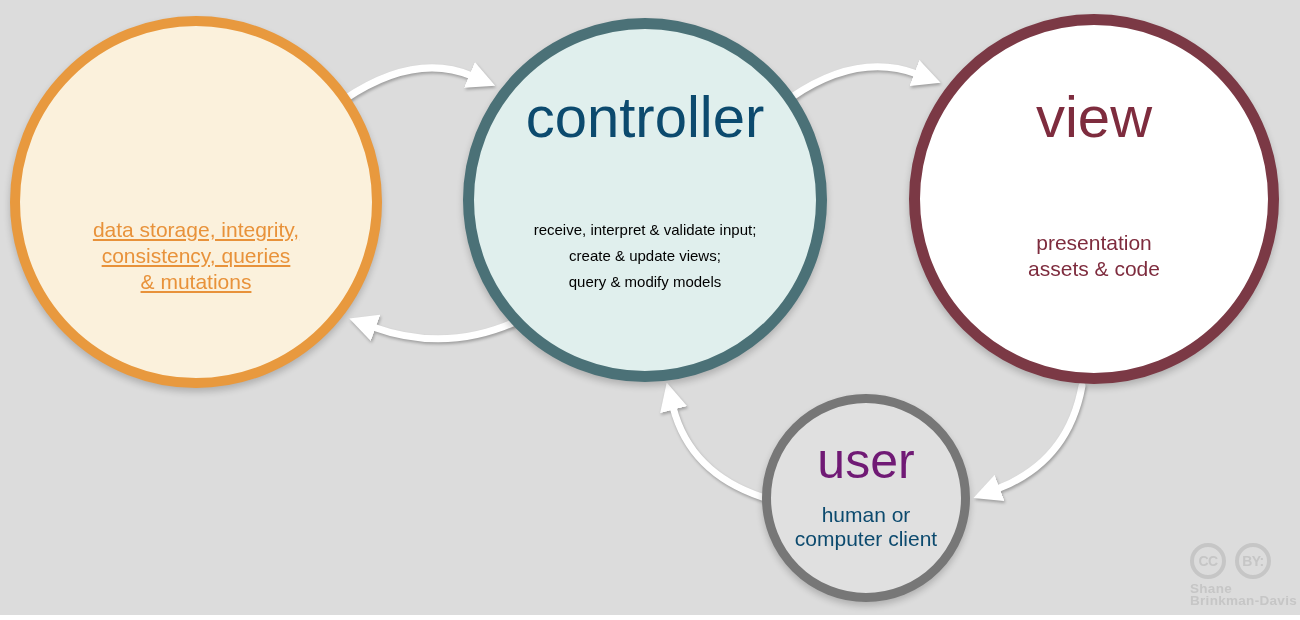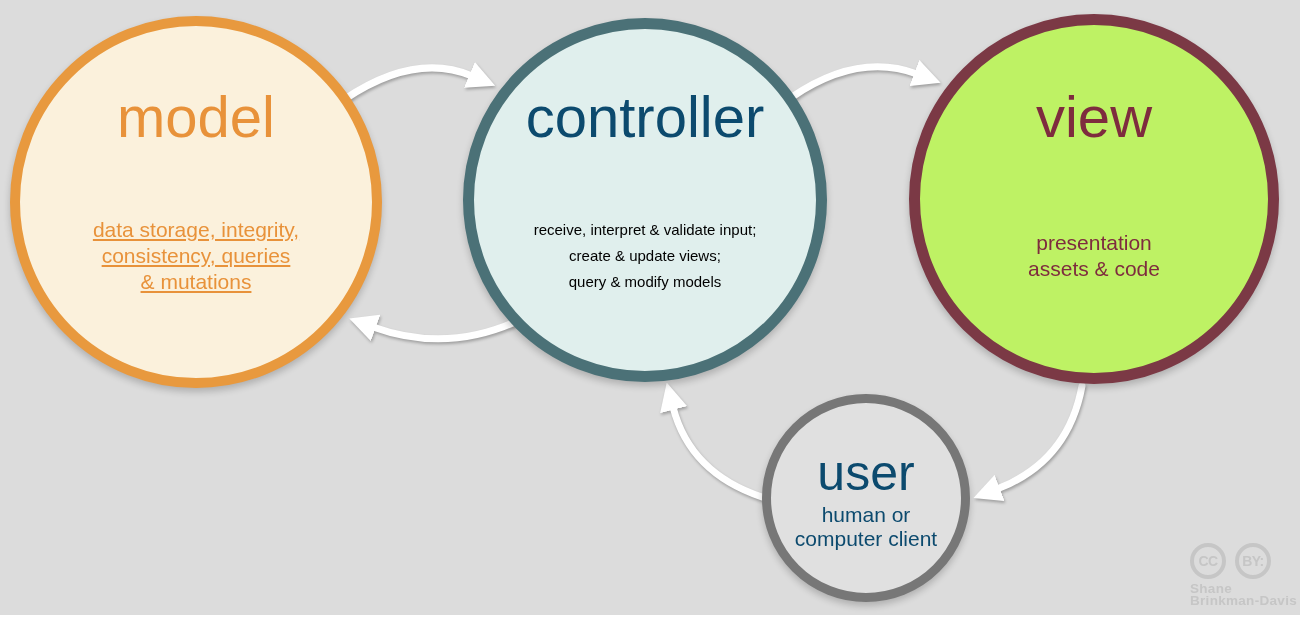--- a/index.html
+++ b/index.html
@@ -62,33 +62,33 @@
     width: 364px; height: 364px;
     background: #e0efed;
     border: 11px solid #4b7177;
   }
   .node-controller .node-title { top: 58px; font-size: 58px; line-height: 60px; color: #0c4a6e; }
   .node-controller .node-desc  { top: 188px; font-size: 15px; line-height: 26px; color: #000000; }
   
   .node-view {
     left: 909px; top: 14px;
     width: 370px; height: 370px;
-    background: #bef264;
+    background: #ffffff;
     border: 11px solid #7b3945;
   }
   .node-view .node-title { top: 62px; font-size: 58px; line-height: 60px; color: #7e2c3e; }
   .node-view .node-desc  { top: 205px; font-size: 21px; line-height: 26px; color: #7e2c3e; }
   
   .node-user {
     left: 762px; top: 394px;
     width: 208px; height: 208px;
     background: #e0e0e0;
     border: 9px solid #777777;
   }
-  .node-user .node-title { top: 44px; font-size: 50px; line-height: 52px; color: #0c4a6e; }
+  .node-user .node-title { top: 32px; font-size: 50px; line-height: 52px; color: #701a75; }
   .node-user .node-desc  { top: 100px; font-size: 21px; line-height: 24px; color: #0c4a6e; }
 
   
   .credit {
     position: absolute;
     left: 1190px; top: 543px;
     width: 104px;
     color: #c6c6c6;
   }
   .credit-icons {
@@ -133,21 +133,20 @@
       </marker>
     </defs>
     <path class="arrow-path" d="M 345,99 Q 415,52 472,76" marker-end="url(#arrowhead)"></path>
     <path class="arrow-path" d="M 792,97 Q 858,52 917,74" marker-end="url(#arrowhead)"></path>
     <path class="arrow-path" d="M 515,322 Q 445,353 373,327" marker-end="url(#arrowhead)"></path>
     <path class="arrow-path" d="M 1082,386 Q 1068,462 997,489" marker-end="url(#arrowhead)"></path>
     <path class="arrow-path" d="M 762,497 Q 690,473 673,407" marker-end="url(#arrowhead)"></path>
   </svg>
 
   <div class="node node-model">
-    <div class="node-title">model</div>
     <div class="node-desc">data storage, integrity,
 consistency, queries
 &amp; mutations</div>
   </div>
 
   <div class="node node-controller">
     <div class="node-title">controller</div>
     <div class="node-desc">receive, interpret &amp; validate input;
 create &amp; update views;
 query &amp; modify models</div>

